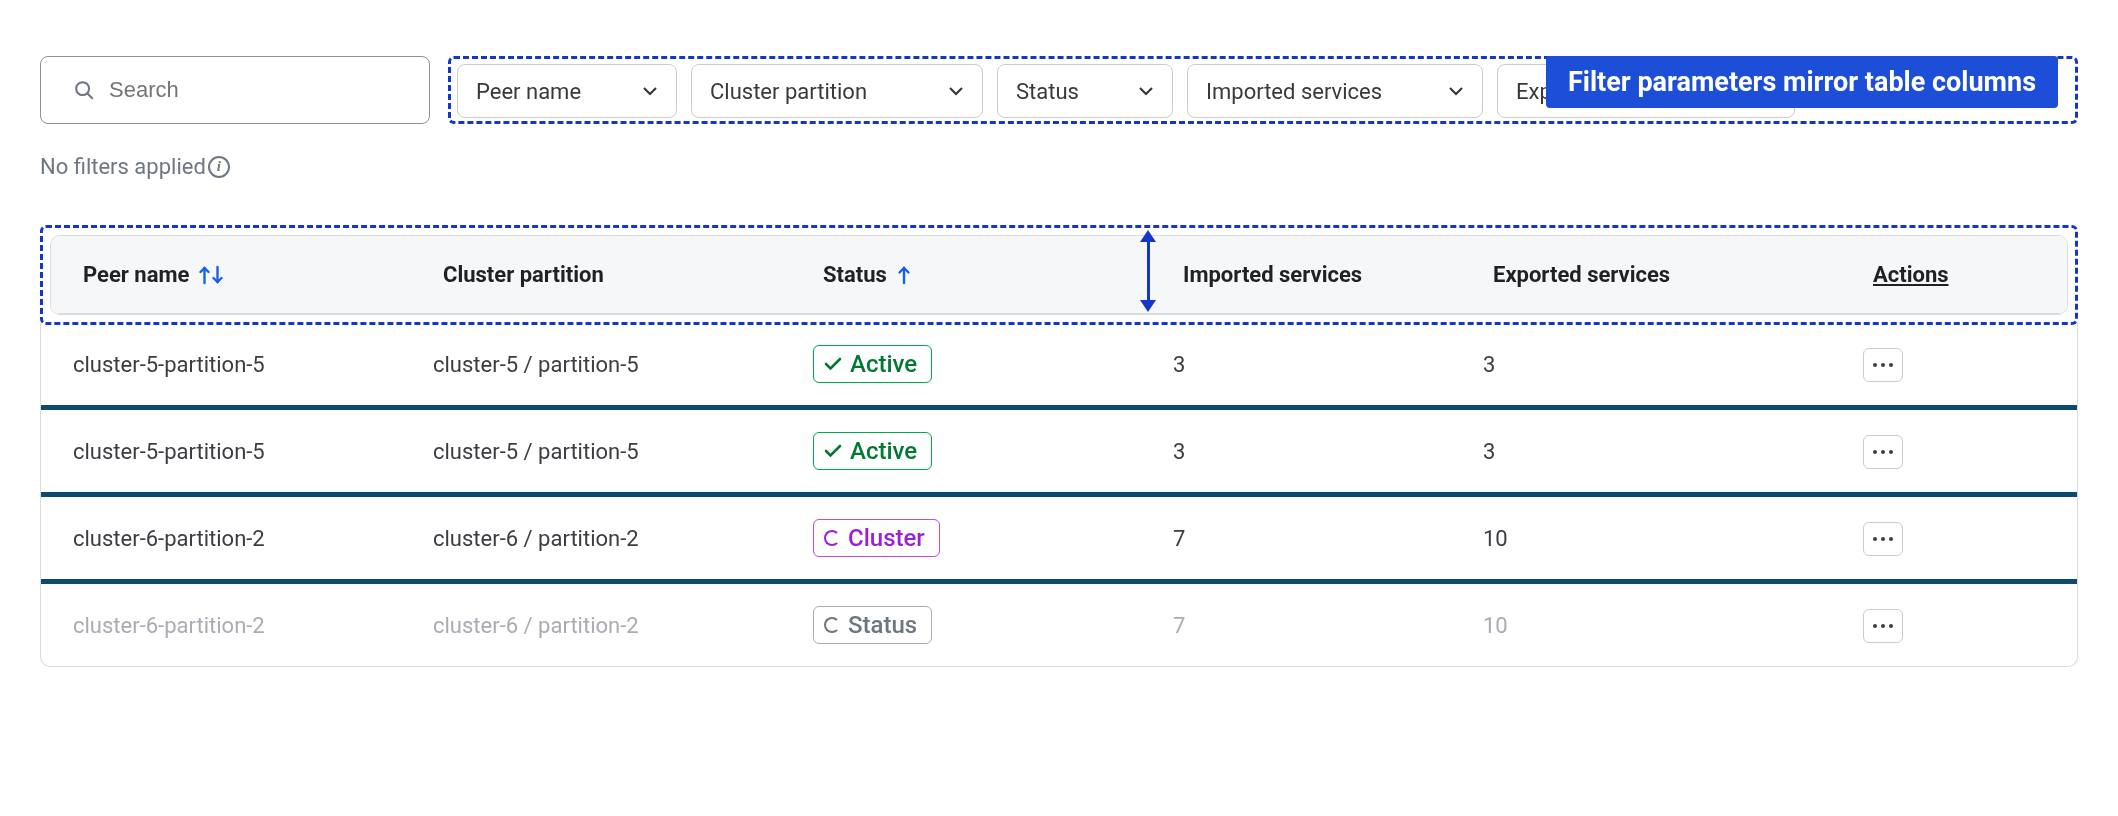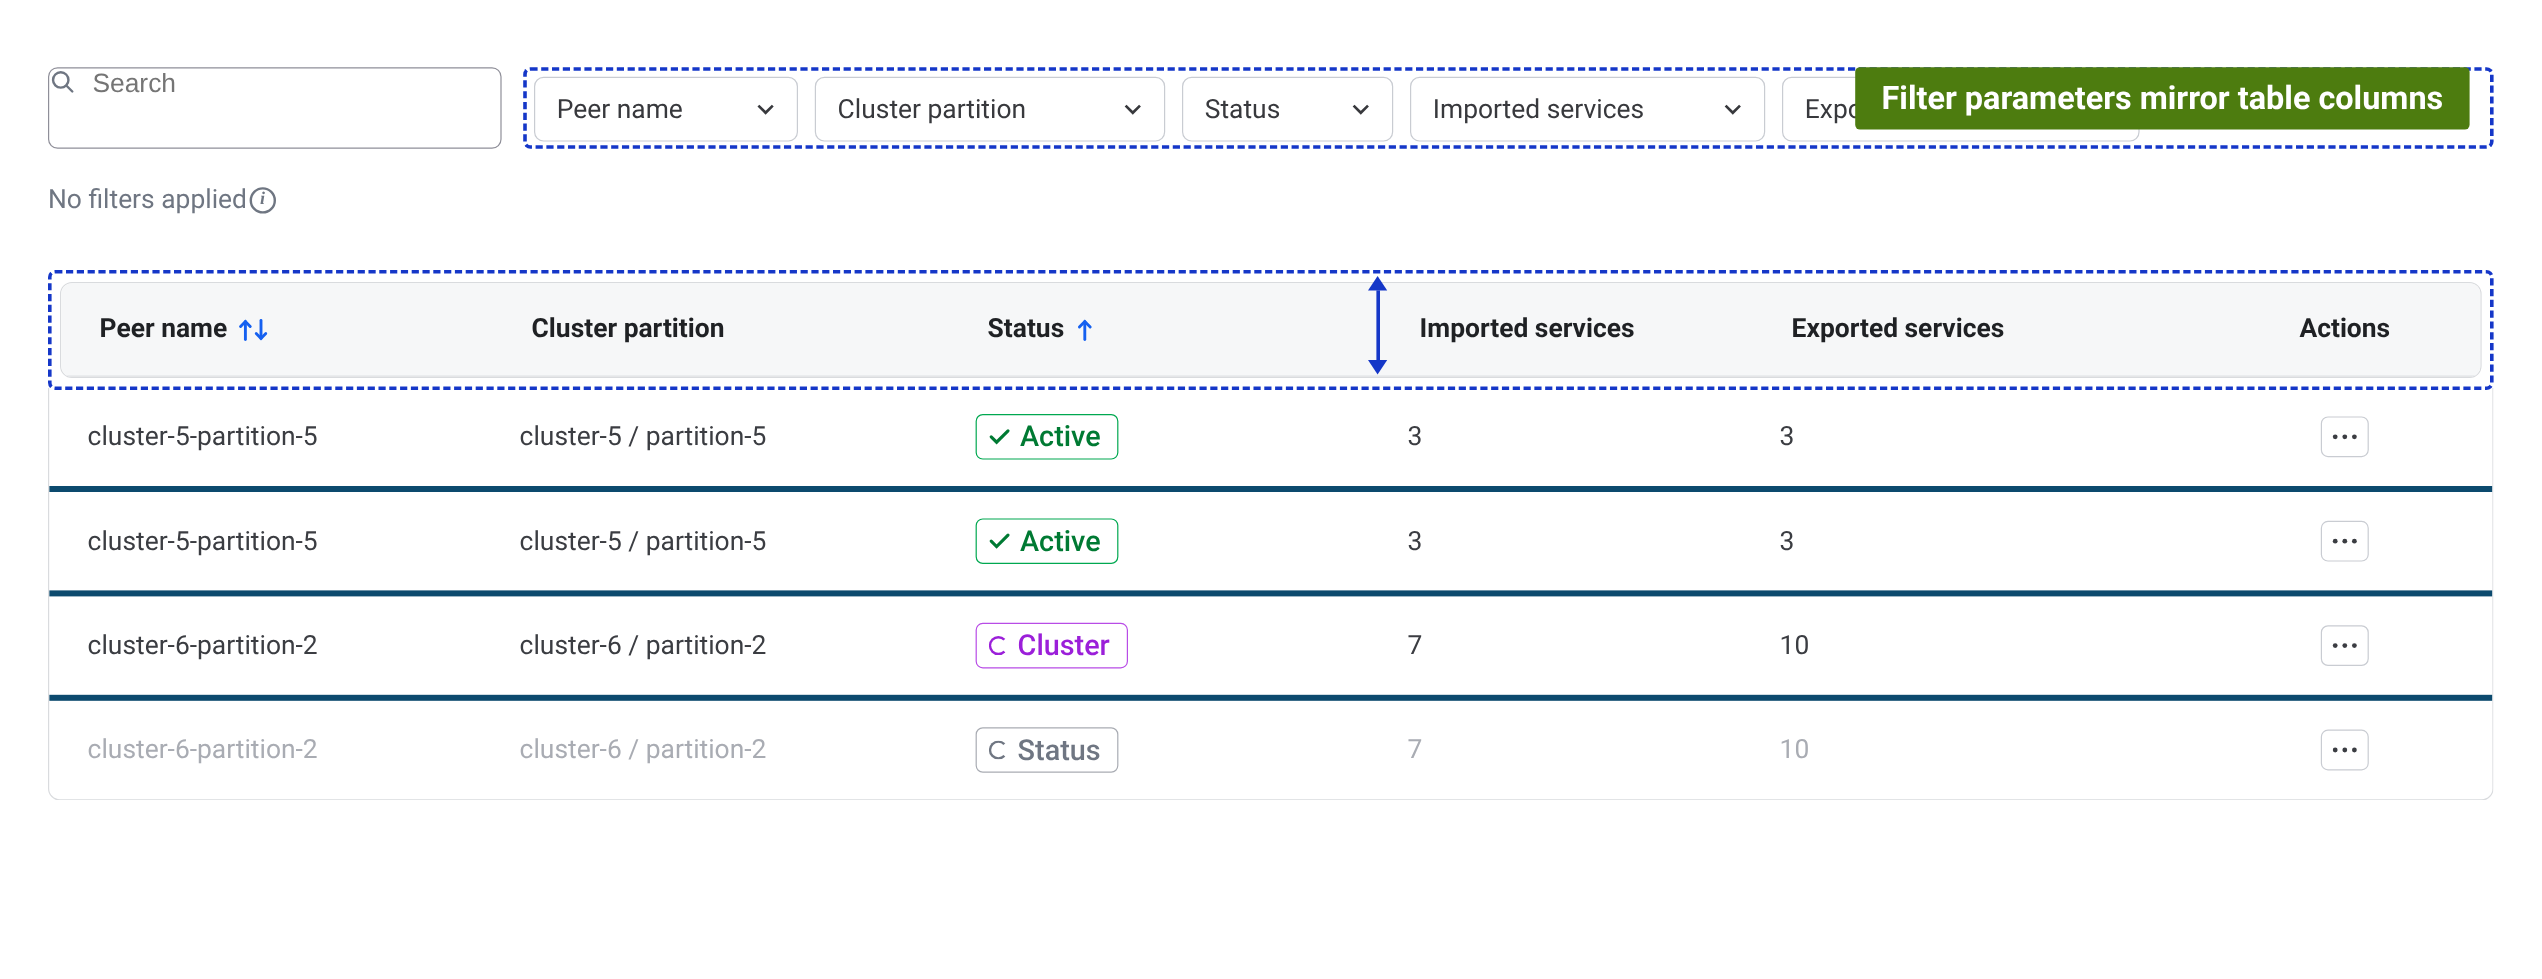--- a/index.html
+++ b/index.html
@@ -8,21 +8,21 @@
     background: #fff;
     padding: 0 40px 40px 40px;
     font-size: 20px;
     color: #1f2124;
   }
 
   .wrap { width: 2038px; position: relative; }
 
   
   .annot-label {
-    background: #4d7c0f;
+    background: #1d4ed8;
     color: #fff;
     font-weight: 700;
     font-size: 27px;
     padding: 10px 22px;
     border-radius: 4px;
     position: absolute;
     right: 20px;
     top: 0;
     z-index: 5;
   }
@@ -34,22 +34,22 @@
     margin-top: 56px;
     position: relative;
     height: 68px;
   }
 
   .search-box {
     flex: 0 0 378px;
     border: 1.5px solid #8f8f99;
     border-radius: 8px;
     display: flex;
-    align-items: flex-start;
-    padding: 0 0;
+    align-items: center;
+    padding: 0 32px;
     color: #6f7682;
     font-size: 22px;
     margin-right: 18px;
   }
   .search-box svg { flex: 0 0 auto; margin-right: 14px; }
   .search-input {
     border: none; outline: none; font-size: 22px; color: #6f7682; flex: 1; background: transparent;
   }
 
   .filter-dashed {
@@ -137,21 +137,21 @@
     border-bottom: 1px solid #d9dbde;
     font-weight: 700;
     font-size: 22px;
   }
 
   .col-peer { flex: 0 0 360px; display:flex; align-items:center; gap:10px;}
   .col-cp   { flex: 0 0 380px; }
   .col-st   { flex: 0 0 360px; display:flex; align-items:center; gap:10px;}
   .col-imp  { flex: 0 0 310px; }
   .col-exp  { flex: 0 0 380px; }
-  .col-act  { flex: 1; text-align: center; }
+  .col-act  { flex: 1; text-align: left; text-decoration: underline; }
 
   .sort-icons { display: inline-flex; flex-direction: row; gap: 2px; align-items:center;}
 
   .tbody .row {
     display: flex;
     align-items: center;
     padding: 22px 32px;
     border-bottom: 5px solid #0c4a6e;
     font-size: 22px;
     color: #3b3d42;

